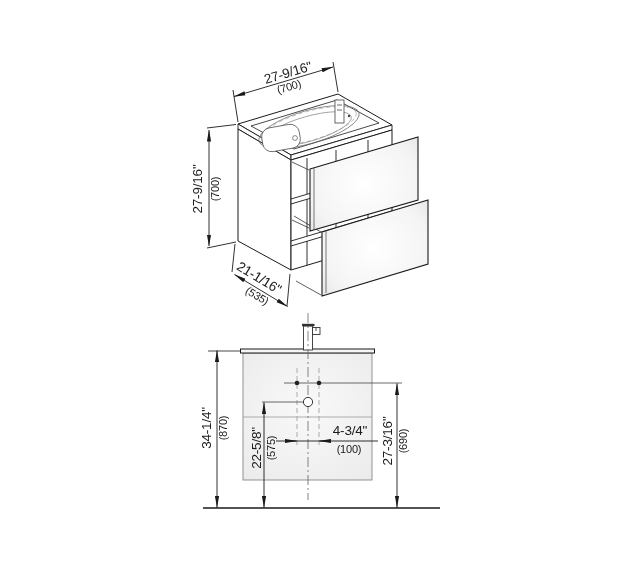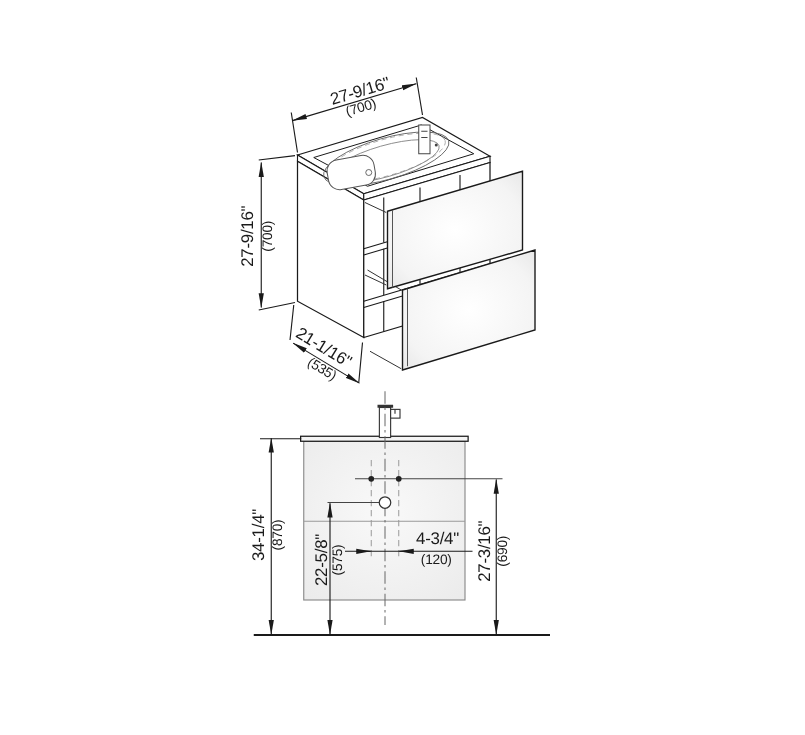--- a/index.html
+++ b/index.html
@@ -186,15 +186,15 @@
   <div class="dimlabel in rot-90" style="left:207px;top:428px;">34-1/4"</div>
   <div class="dimlabel mm rot-90" style="left:223px;top:428px;">(870)</div>
 
   <div class="dimlabel in rot-90" style="left:257px;top:448px;">22-5/8"</div>
   <div class="dimlabel mm rot-90" style="left:271px;top:448px;">(575)</div>
 
   <div class="dimlabel in rot-90" style="left:388px;top:441px;">27-3/16"</div>
   <div class="dimlabel mm rot-90" style="left:403px;top:441px;">(690)</div>
 
   <div class="dimlabel in" style="left:350px;top:431px;">4-3/4"</div>
-  <div class="dimlabel mm" style="left:349px;top:449px;">(120)</div>
+  <div class="dimlabel mm" style="left:349px;top:449px;">(100)</div>
 
 </div>
 
 </body></html>

